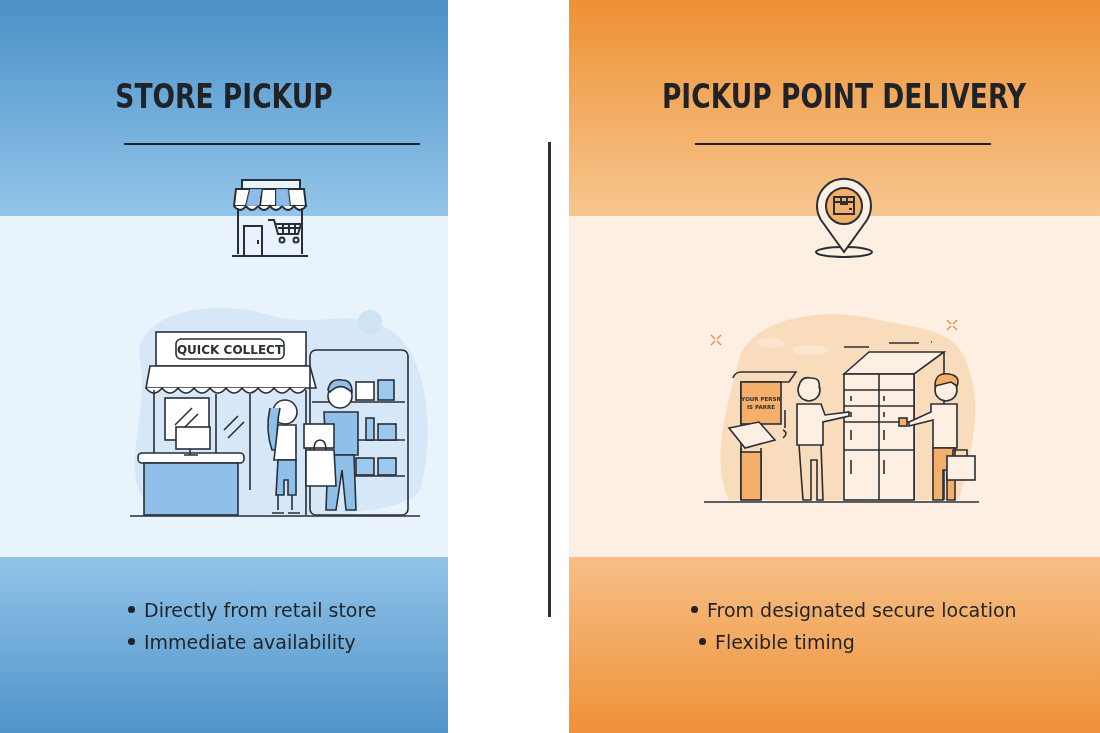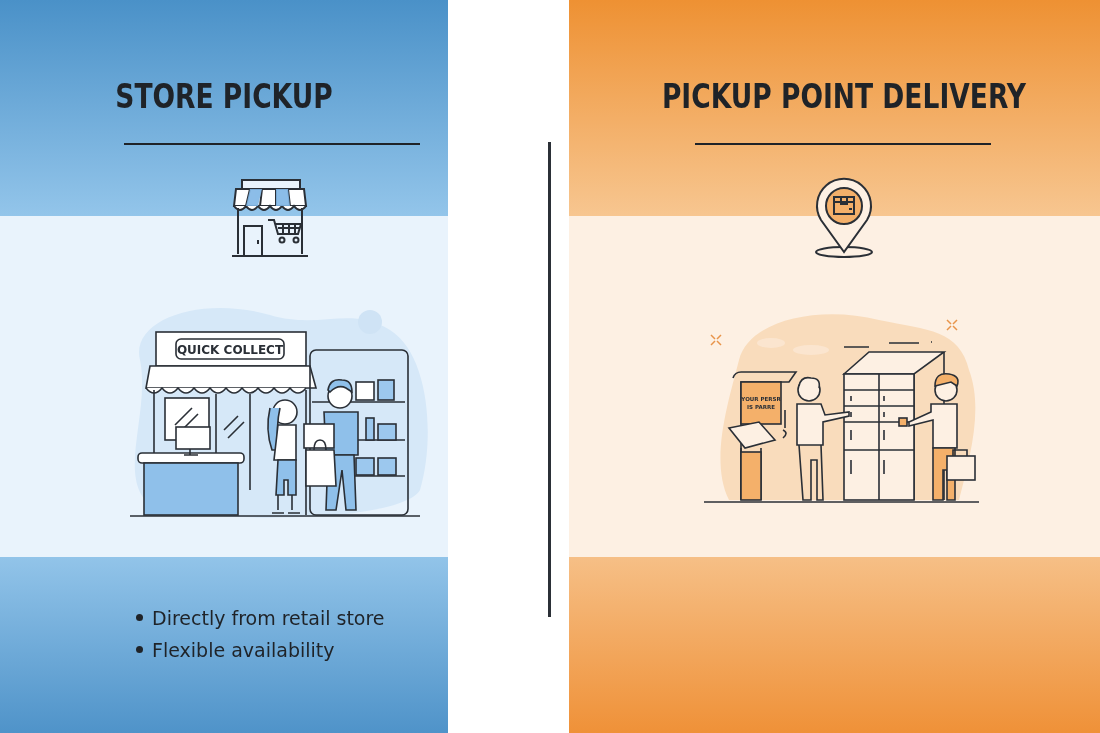--- a/index.html
+++ b/index.html
@@ -15,21 +15,21 @@
   .left .bot-band { background: linear-gradient(to bottom, #92c4e9 0%, #4f93c9 100%); }
   .right .top-band { background: linear-gradient(to bottom, #ee9133 0%, #f7c690 100%); }
   .right .mid-band { background: #fdf0e3; }
   .right .bot-band { background: linear-gradient(to bottom, #f6bf86 0%, #ef9138 100%); }
   .title { position: absolute; top: 76px; left: 0; width: 100%; text-align: center; font-family: "DejaVu Sans", sans-serif; font-weight: bold; font-size: 34px; color: #1f2328; letter-spacing: 0px; transform: scaleX(0.78); }
   .rule { position: absolute; top: 143px; height: 2px; background: #1f2328; }
   .left .rule { left: 124px; width: 296px; }
   .right .rule { left: 126px; width: 296px; }
   .icon { position: absolute; }
   .illus { position: absolute; }
-  .bullets { position: absolute; top: 588px; margin: 16px; padding: 0; list-style: none; font-family: "DejaVu Sans", sans-serif; font-size: 19px; color: #1f2328; }
+  .bullets { position: absolute; top: 588px; margin: 8px; padding: 0; list-style: none; font-family: "DejaVu Sans", sans-serif; font-size: 19px; color: #1f2328; }
   .bullets li { height: 32px; line-height: 28px; }
   .bullets li .dot { display: inline-block; width: 7px; height: 7px; border-radius: 50%; background: #1f2328; margin-right: 9px; vertical-align: middle; position: relative; top: -2px; }
   .left .bullets { left: 120px; }
   .right .bullets { left: 664px; }
   .divider { position: absolute; left: 548px; top: 142px; width: 3px; height: 475px; background: #2b3037; }
 </style>
 </head>
 <body>
 
 <div class="panel left">
@@ -97,21 +97,21 @@
       <rect x="184" y="124" width="30" height="24" fill="#fff"></rect>
       <path d="M186 150 H214 L216 186 H186 Z" fill="#fff"></path>
       <path d="M194 150 Q194 140 200 140 Q206 140 206 150"></path>
       <path d="M10 216 H300"></path>
     </g>
     <text x="110" y="54" text-anchor="middle" font-family="DejaVu Sans, sans-serif" font-size="12" font-weight="bold" fill="#2a2f36">QUICK COLLECT</text>
   </svg>
 
   <ul class="bullets">
     <li><span class="dot"></span><span>Directly from retail store</span></li>
-    <li><span class="dot"></span><span>Flexible availability</span></li>
+    <li><span class="dot"></span><span>Immediate availability</span></li>
   </ul>
 </div>
 
 <div class="panel right">
   <div class="top-band"></div>
   <div class="mid-band"></div>
   <div class="bot-band"></div>
 
   <div class="title">PICKUP POINT DELIVERY</div>
   <div class="rule"></div>
@@ -159,15 +159,19 @@
       <path d="M234 138 H256 V190 H248 V160 H244 V190 H234 Z" fill="#f4b06a"></path>
       <rect x="248" y="146" width="28" height="24" fill="#fdf0e3"></rect>
       <path d="M254 146 v-6 h14 v6"></path>
       <rect x="200" y="108" width="8" height="8" fill="#f4b06a"></rect>
       <path d="M5 192 H280"></path>
     </g>
     <text x="62" y="91" text-anchor="middle" font-family="DejaVu Sans, sans-serif" font-size="5.5" font-weight="bold" fill="#2a2f36">YOUR PERSR</text>
     <text x="62" y="99" text-anchor="middle" font-family="DejaVu Sans, sans-serif" font-size="5.5" font-weight="bold" fill="#2a2f36">IS PARRE</text>
   </svg>
 
+  <ul class="bullets" style="left:114px">
+    <li><span class="dot"></span><span>From designated secure location</span></li>
+    <li style="padding-left:8px"><span class="dot"></span><span>Flexible timing</span></li>
+  </ul>
 </div>
 
 <div class="divider"></div>
 
 </body></html>

